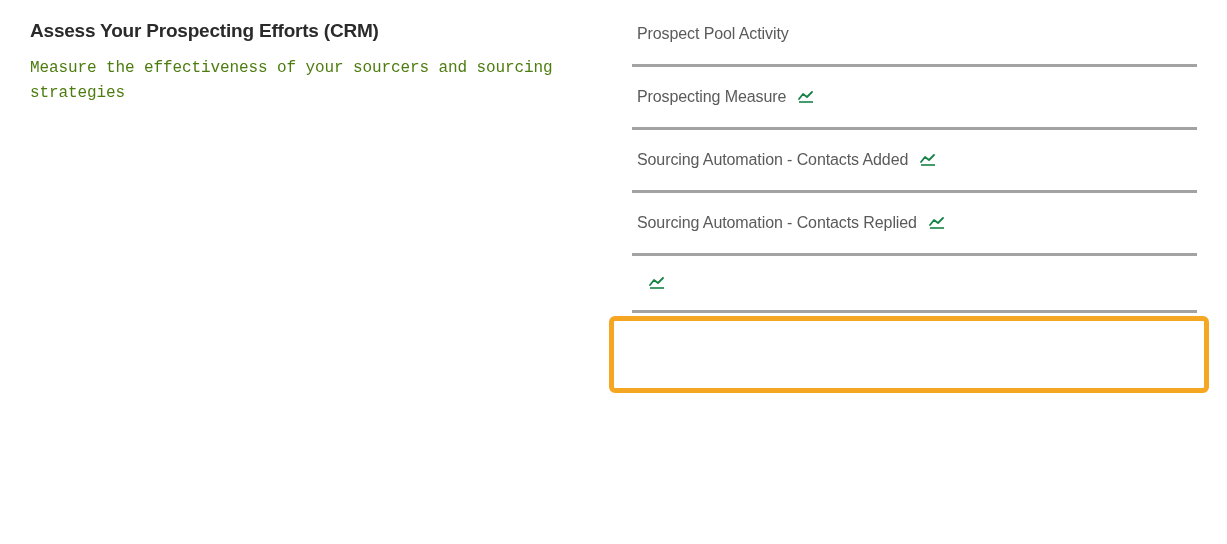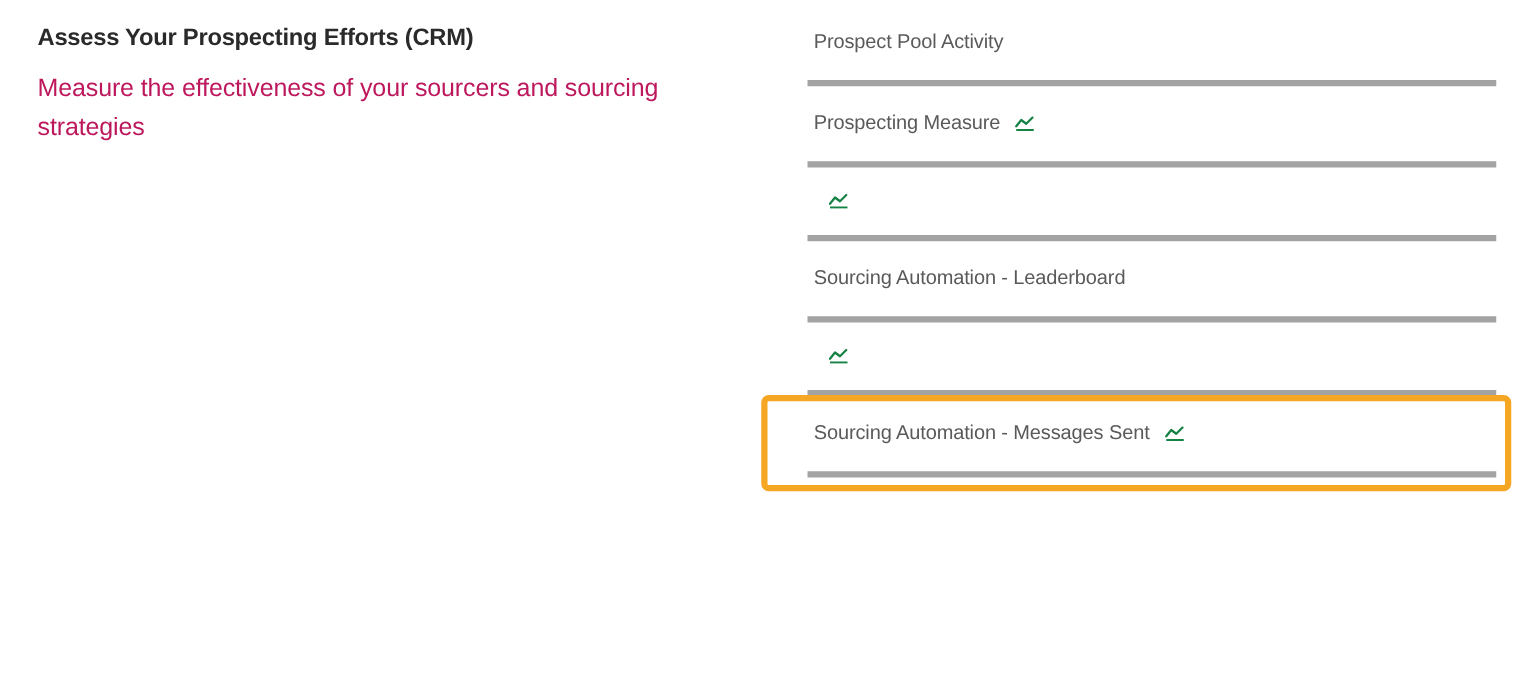--- a/index.html
+++ b/index.html
@@ -10,49 +10,50 @@
     body {
       font-family: -apple-system, BlinkMacSystemFont, "Segoe UI", Helvetica, Arial, sans-serif;
       background: #ffffff;
       width: 1227px;
       height: 544px;
       position: relative;
     }
     .container {
       display: flex;
       padding: 20px 30px;
-      gap: 56px;
+      gap: 42px;
     }
     .left-panel {
       width: 560px;
       flex-shrink: 0;
     }
     .heading {
       font-size: 19px;
       font-weight: 700;
       color: #2a2a2a;
       margin-bottom: 14px;
       letter-spacing: -0.2px;
     }
     .subheading {
-      font-size: 20px;
+      font-size: 16px;
       font-weight: 400;
-      color: #be185d;
+      color: #4d7c0f;
       line-height: 1.55;
       letter-spacing: -0.1px;
+      font-family: Liberation Mono, monospace;
     }
     .right-panel {
       flex: 1;
       padding-top: 0;
     }
     .list-item {
       display: flex;
       align-items: center;
       padding: 21px 5px;
-      border-bottom: 5px solid #a3a3a3;
+      border-bottom: 3px solid #a3a3a3;
       cursor: pointer;
     }
     .list-item:first-child {
       padding-top: 5px;
     }
     .list-item-label {
       font-size: 16px;
       color: #5a5a5a;
       font-weight: 400;
       letter-spacing: -0.1px;
@@ -88,40 +89,38 @@
     <div class="list-item">
       <span class="list-item-label">Prospecting Measure</span>
       <span class="chart-icon">
         <svg width="16" height="12" viewBox="0 0 16 12">
             <polyline points="1,11 15,11" stroke="#178246" stroke-width="1.6" fill="none"></polyline>
             <polyline points="1,8 5,3 9,6 14,1" stroke="#178246" stroke-width="1.8" fill="none" stroke-linecap="round" stroke-linejoin="round"></polyline>
           </svg>
       </span>
     </div>
     <div class="list-item">
+      <span class="list-item-label">Sourcing Automation - Contacts Added</span>
       <span class="chart-icon">
         <svg width="16" height="12" viewBox="0 0 16 12">
             <polyline points="1,11 15,11" stroke="#178246" stroke-width="1.6" fill="none"></polyline>
             <polyline points="1,8 5,3 9,6 14,1" stroke="#178246" stroke-width="1.8" fill="none" stroke-linecap="round" stroke-linejoin="round"></polyline>
           </svg>
       </span>
     </div>
     <div class="list-item">
-      <span class="list-item-label">Sourcing Automation - Leaderboard</span>
-    </div>
-    <div class="list-item">
+      <span class="list-item-label">Sourcing Automation - Contacts Replied</span>
       <span class="chart-icon">
         <svg width="16" height="12" viewBox="0 0 16 12">
             <polyline points="1,11 15,11" stroke="#178246" stroke-width="1.6" fill="none"></polyline>
             <polyline points="1,8 5,3 9,6 14,1" stroke="#178246" stroke-width="1.8" fill="none" stroke-linecap="round" stroke-linejoin="round"></polyline>
           </svg>
       </span>
     </div>
     <div class="list-item">
-      <span class="list-item-label">Sourcing Automation - Messages Sent</span>
       <span class="chart-icon">
         <svg width="16" height="12" viewBox="0 0 16 12">
             <polyline points="1,11 15,11" stroke="#178246" stroke-width="1.6" fill="none"></polyline>
             <polyline points="1,8 5,3 9,6 14,1" stroke="#178246" stroke-width="1.8" fill="none" stroke-linecap="round" stroke-linejoin="round"></polyline>
           </svg>
       </span>
     </div>
   </div>
 </div>
 

